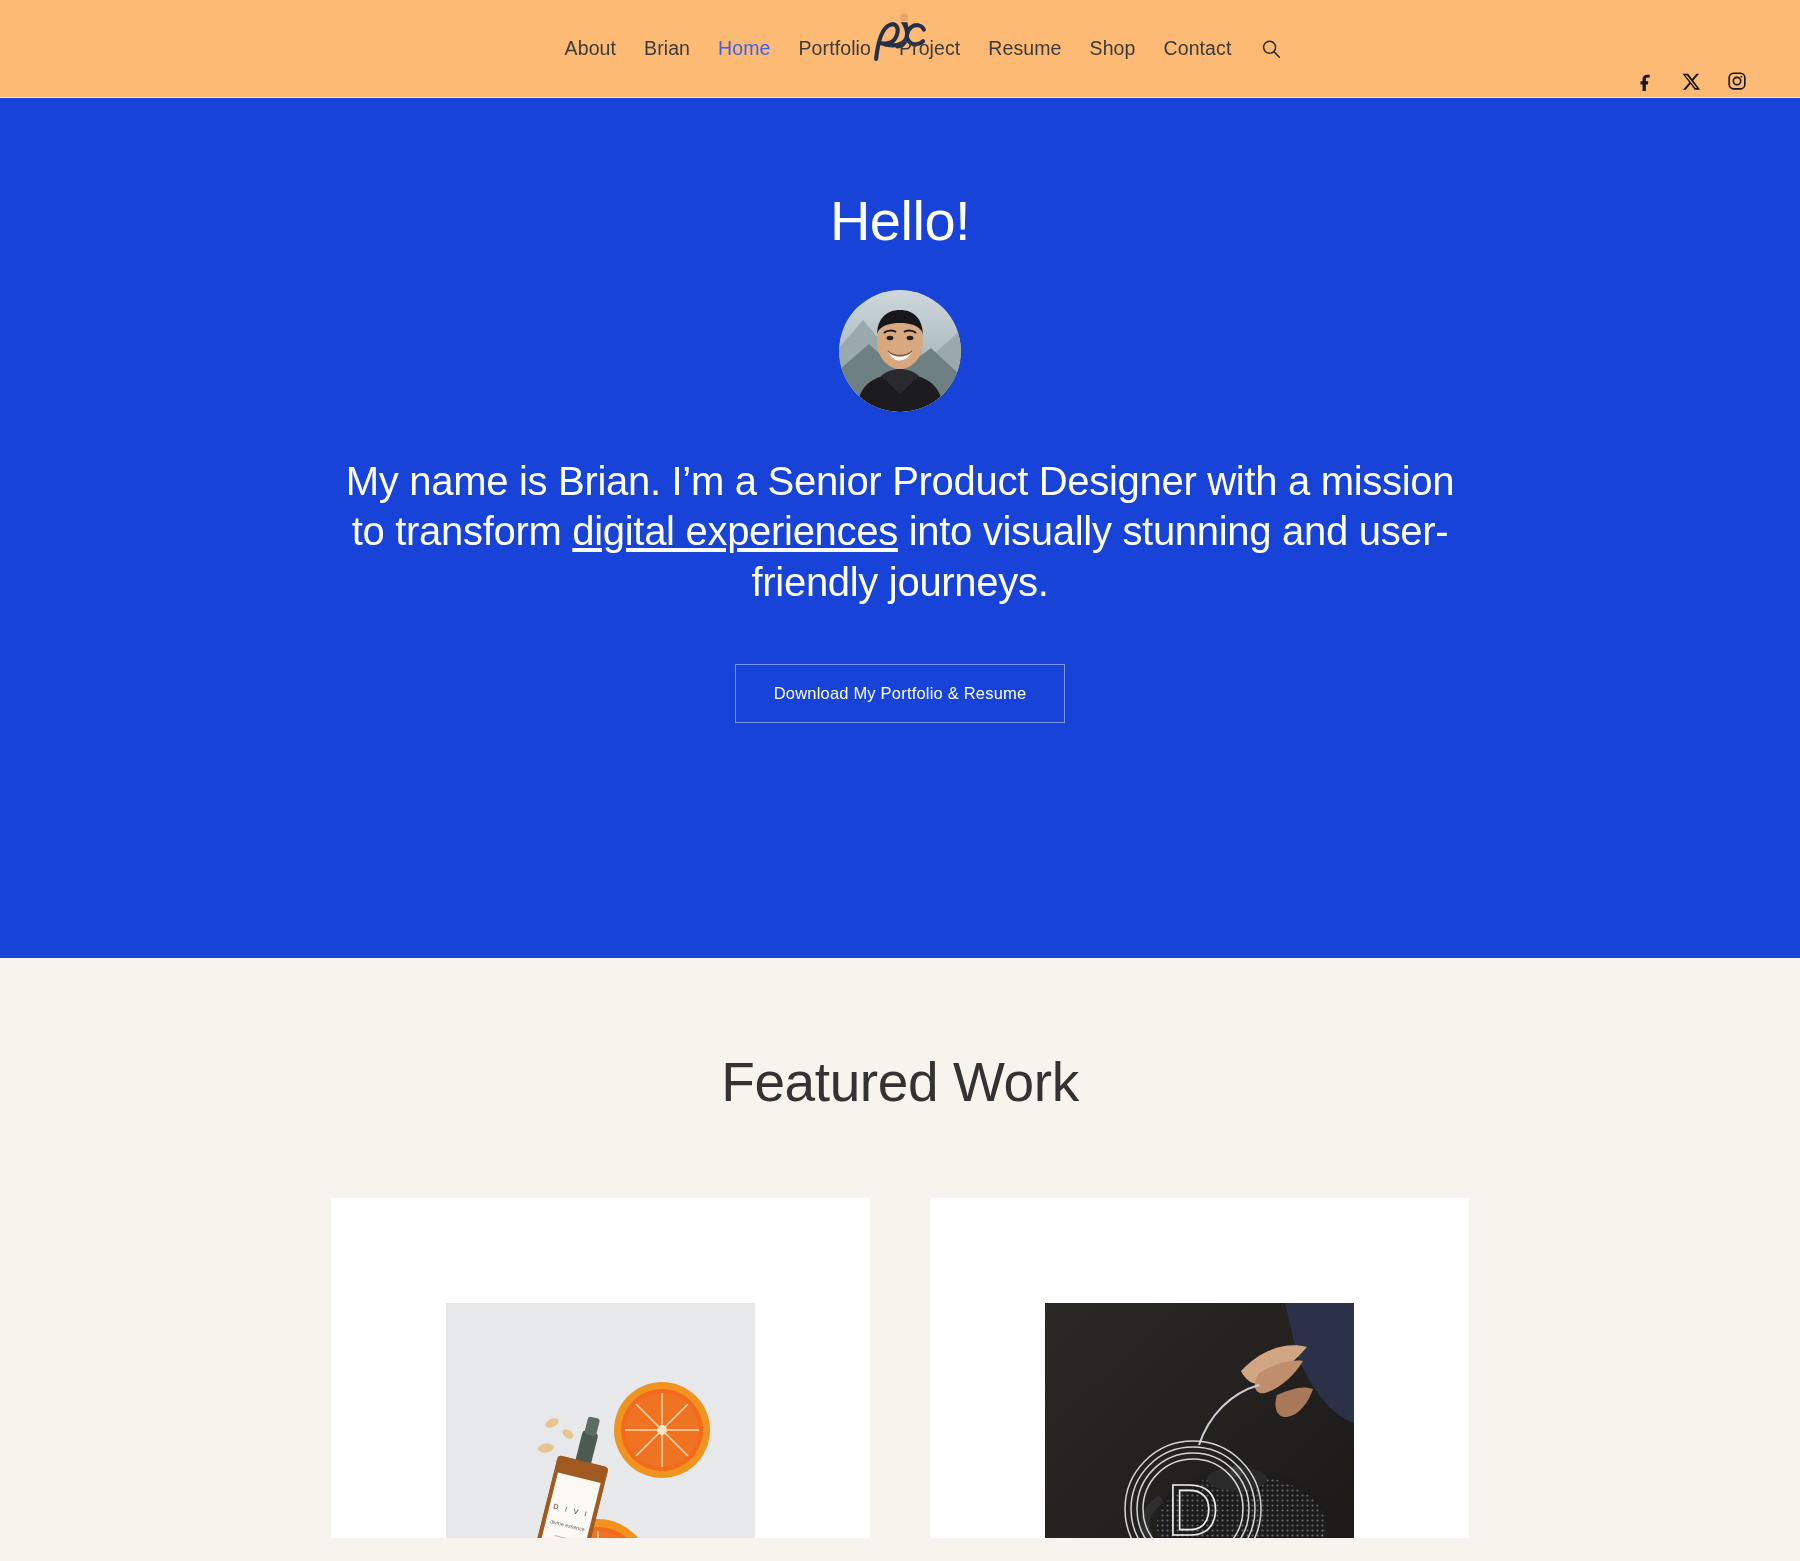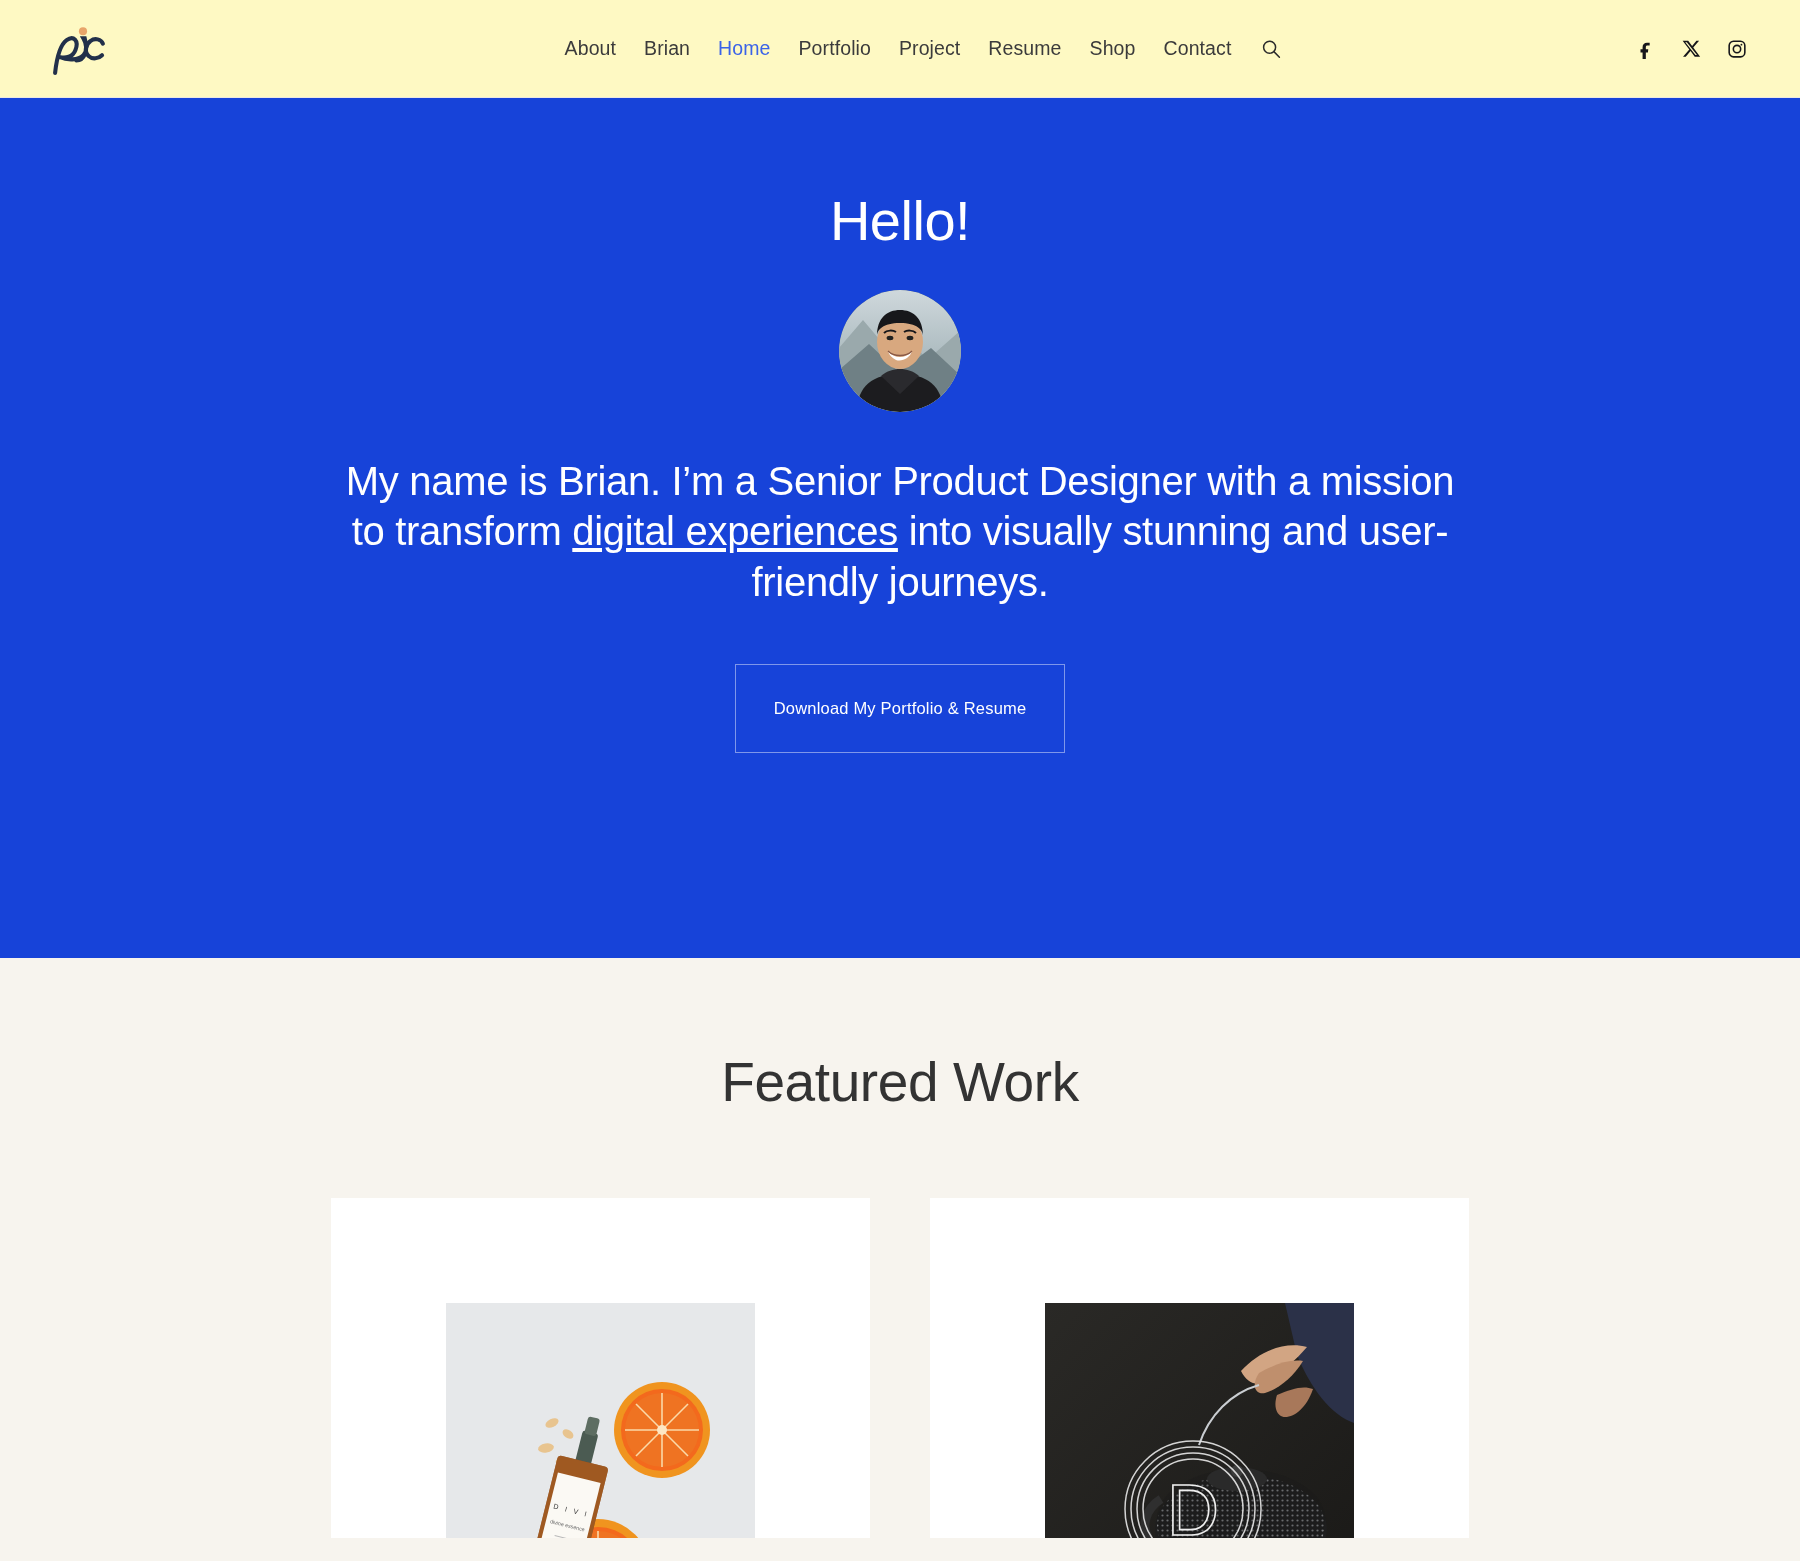--- a/index.html
+++ b/index.html
@@ -13,26 +13,27 @@
   body {
     font-family: "Liberation Sans", sans-serif;
     background: #f7f4ee;
     color: #2b2b2b;
     -webkit-font-smoothing: antialiased;
   }
 
   
   .header {
     height: 98px;
-    background: #fef9c3;
+    background: #fdba74;
     border-bottom: 1px solid #ece8e0;
     display: flex;
     align-items: center;
     padding: 0 40px 0 48px;
     position: relative;
+    flex-direction: column;
   }
 
   .logo-wrap {
     width: 70px;
     height: 70px;
     display: flex;
     align-items: center;
     justify-content: flex-start;
     flex: 0 0 auto;
   }
@@ -125,21 +126,21 @@
     font-size: 40px;
     line-height: 1.27;
     font-weight: 400;
     letter-spacing: -.3px;
   }
   .hero-copy u { text-decoration: underline; text-underline-offset: 3px; }
 
   .hero-btn {
     display: inline-block;
     margin-top: 56px;
-    padding: 34px 38px;
+    padding: 19px 38px;
     border: 1px solid rgba(255,255,255,.45);
     color: #ffffff;
     background: transparent;
     font-size: 16.5px;
     font-family: inherit;
     cursor: pointer;
     letter-spacing: .2px;
   }
 
   

